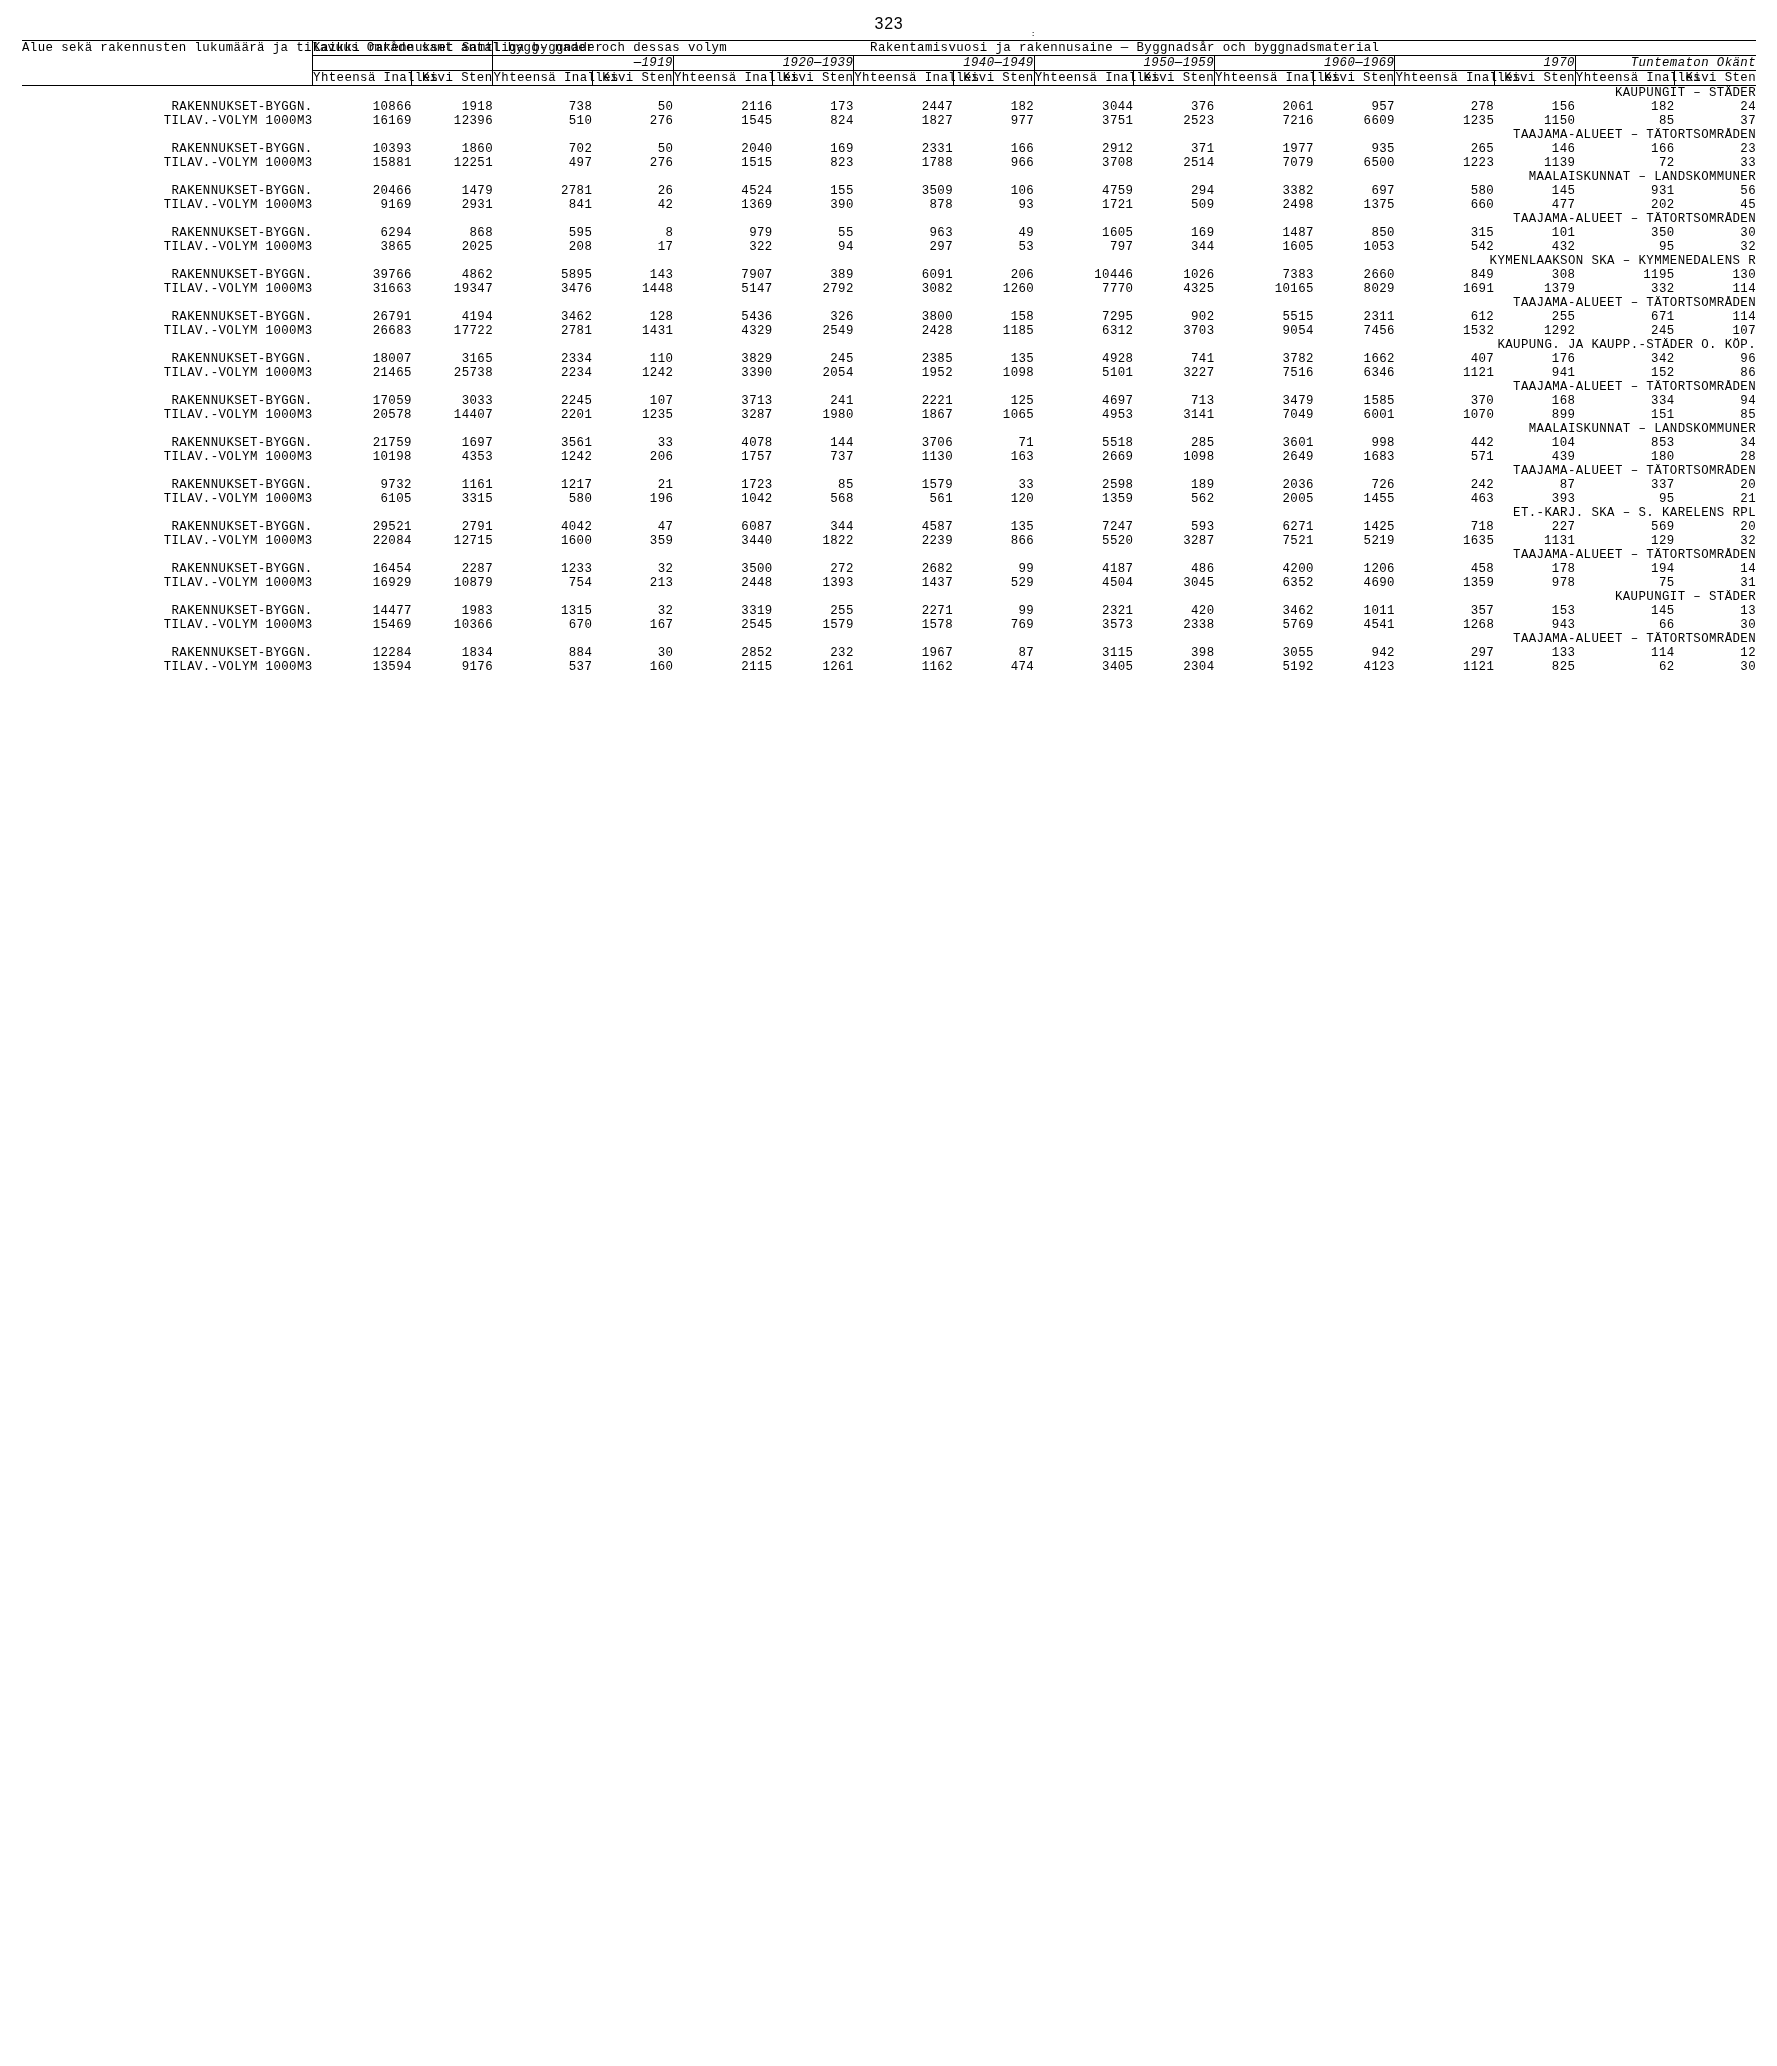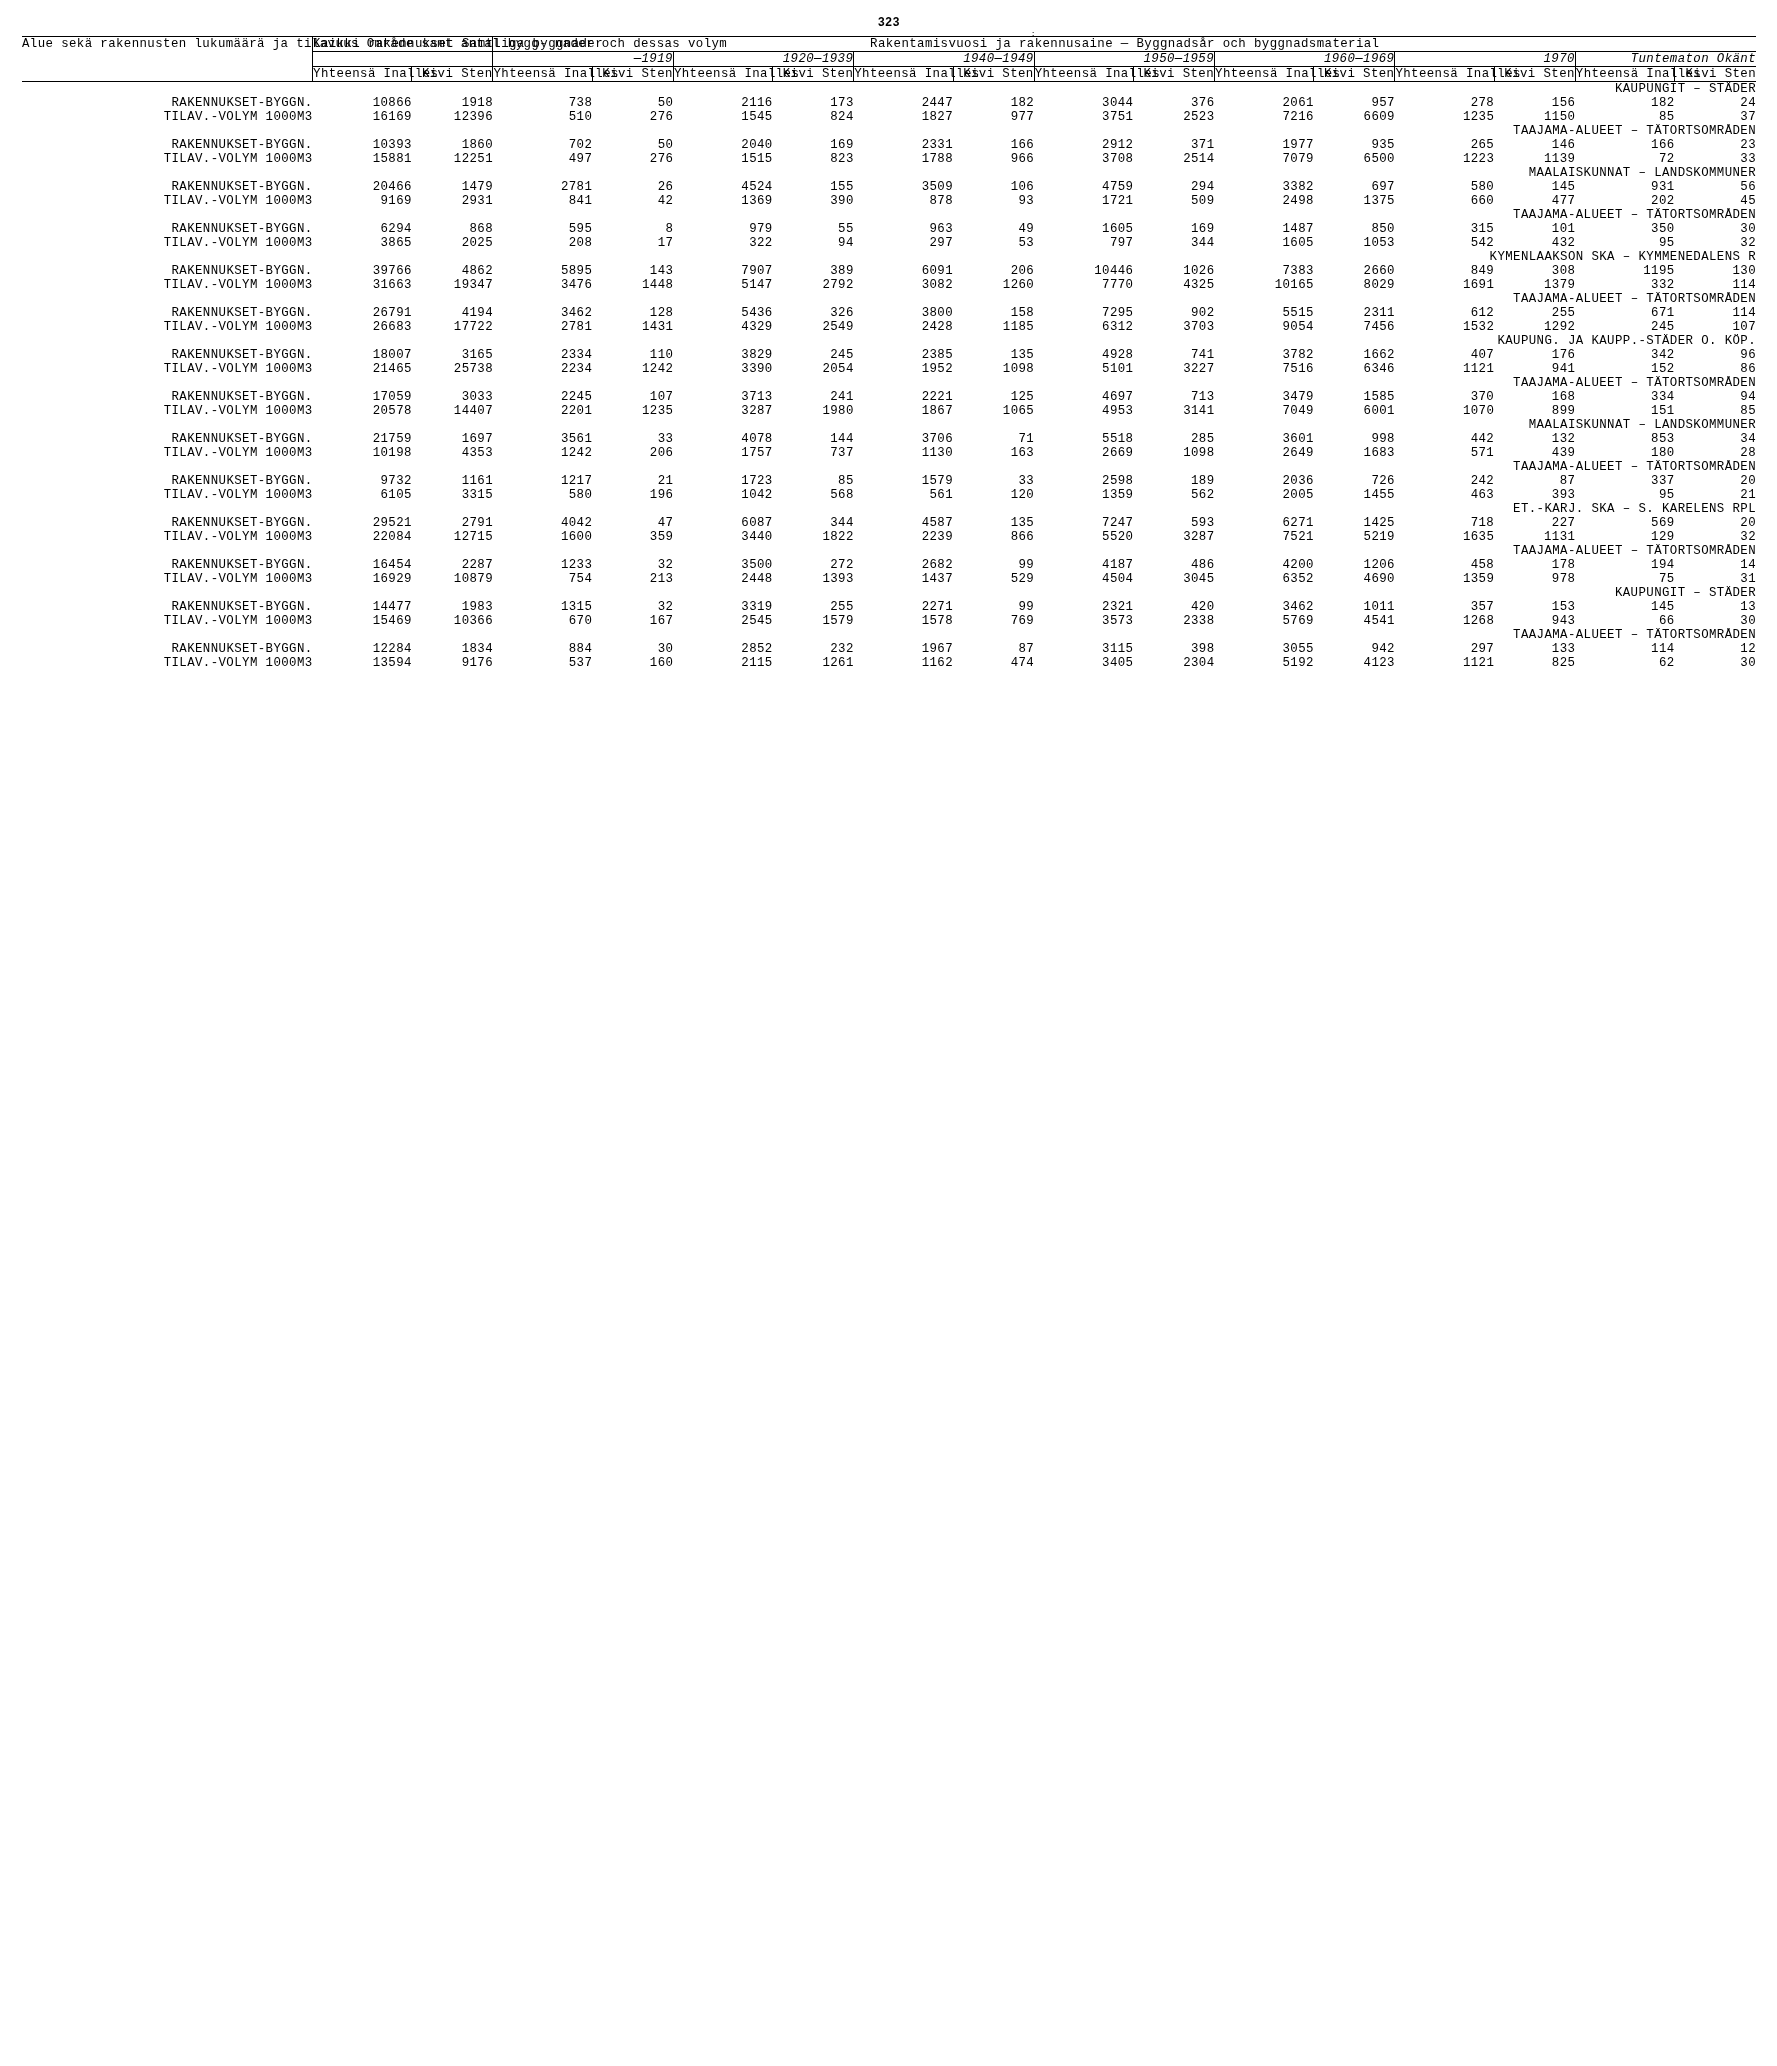--- a/index.html
+++ b/index.html
@@ -7,22 +7,22 @@
     font-size: 8px;
     background: #fff;
     color: #000;
     margin: 0;
     padding: 14.6px 22px;
     width: 1778px;
     box-sizing: border-box;
   }
   .page-number {
     text-align: center;
-    font-size: 12px;
-    font-weight: bold;
+    font-size: 16px;
+    font-weight: normal;
     font-family: Arial, sans-serif;
     margin-bottom: 7.3px;
     letter-spacing: 0.7px;
   }
   .odd-mark {
     position:absolute;
     top: 29px;
     left: 58%;
     font-size: 8px;
   }
@@ -512,21 +512,21 @@
         <td>33</td>
         <td>4078</td>
         <td>144</td>
         <td>3706</td>
         <td>71</td>
         <td>5518</td>
         <td>285</td>
         <td>3601</td>
         <td>998</td>
         <td>442</td>
-        <td>132</td>
+        <td>104</td>
         <td>853</td>
         <td>34</td>
       </tr>
       <tr>
         <td class="rowlabel">TILAV.-VOLYM 1000M3</td>
         <td>10198</td>
         <td>4353</td>
         <td>1242</td>
         <td>206</td>
         <td>1757</td>

